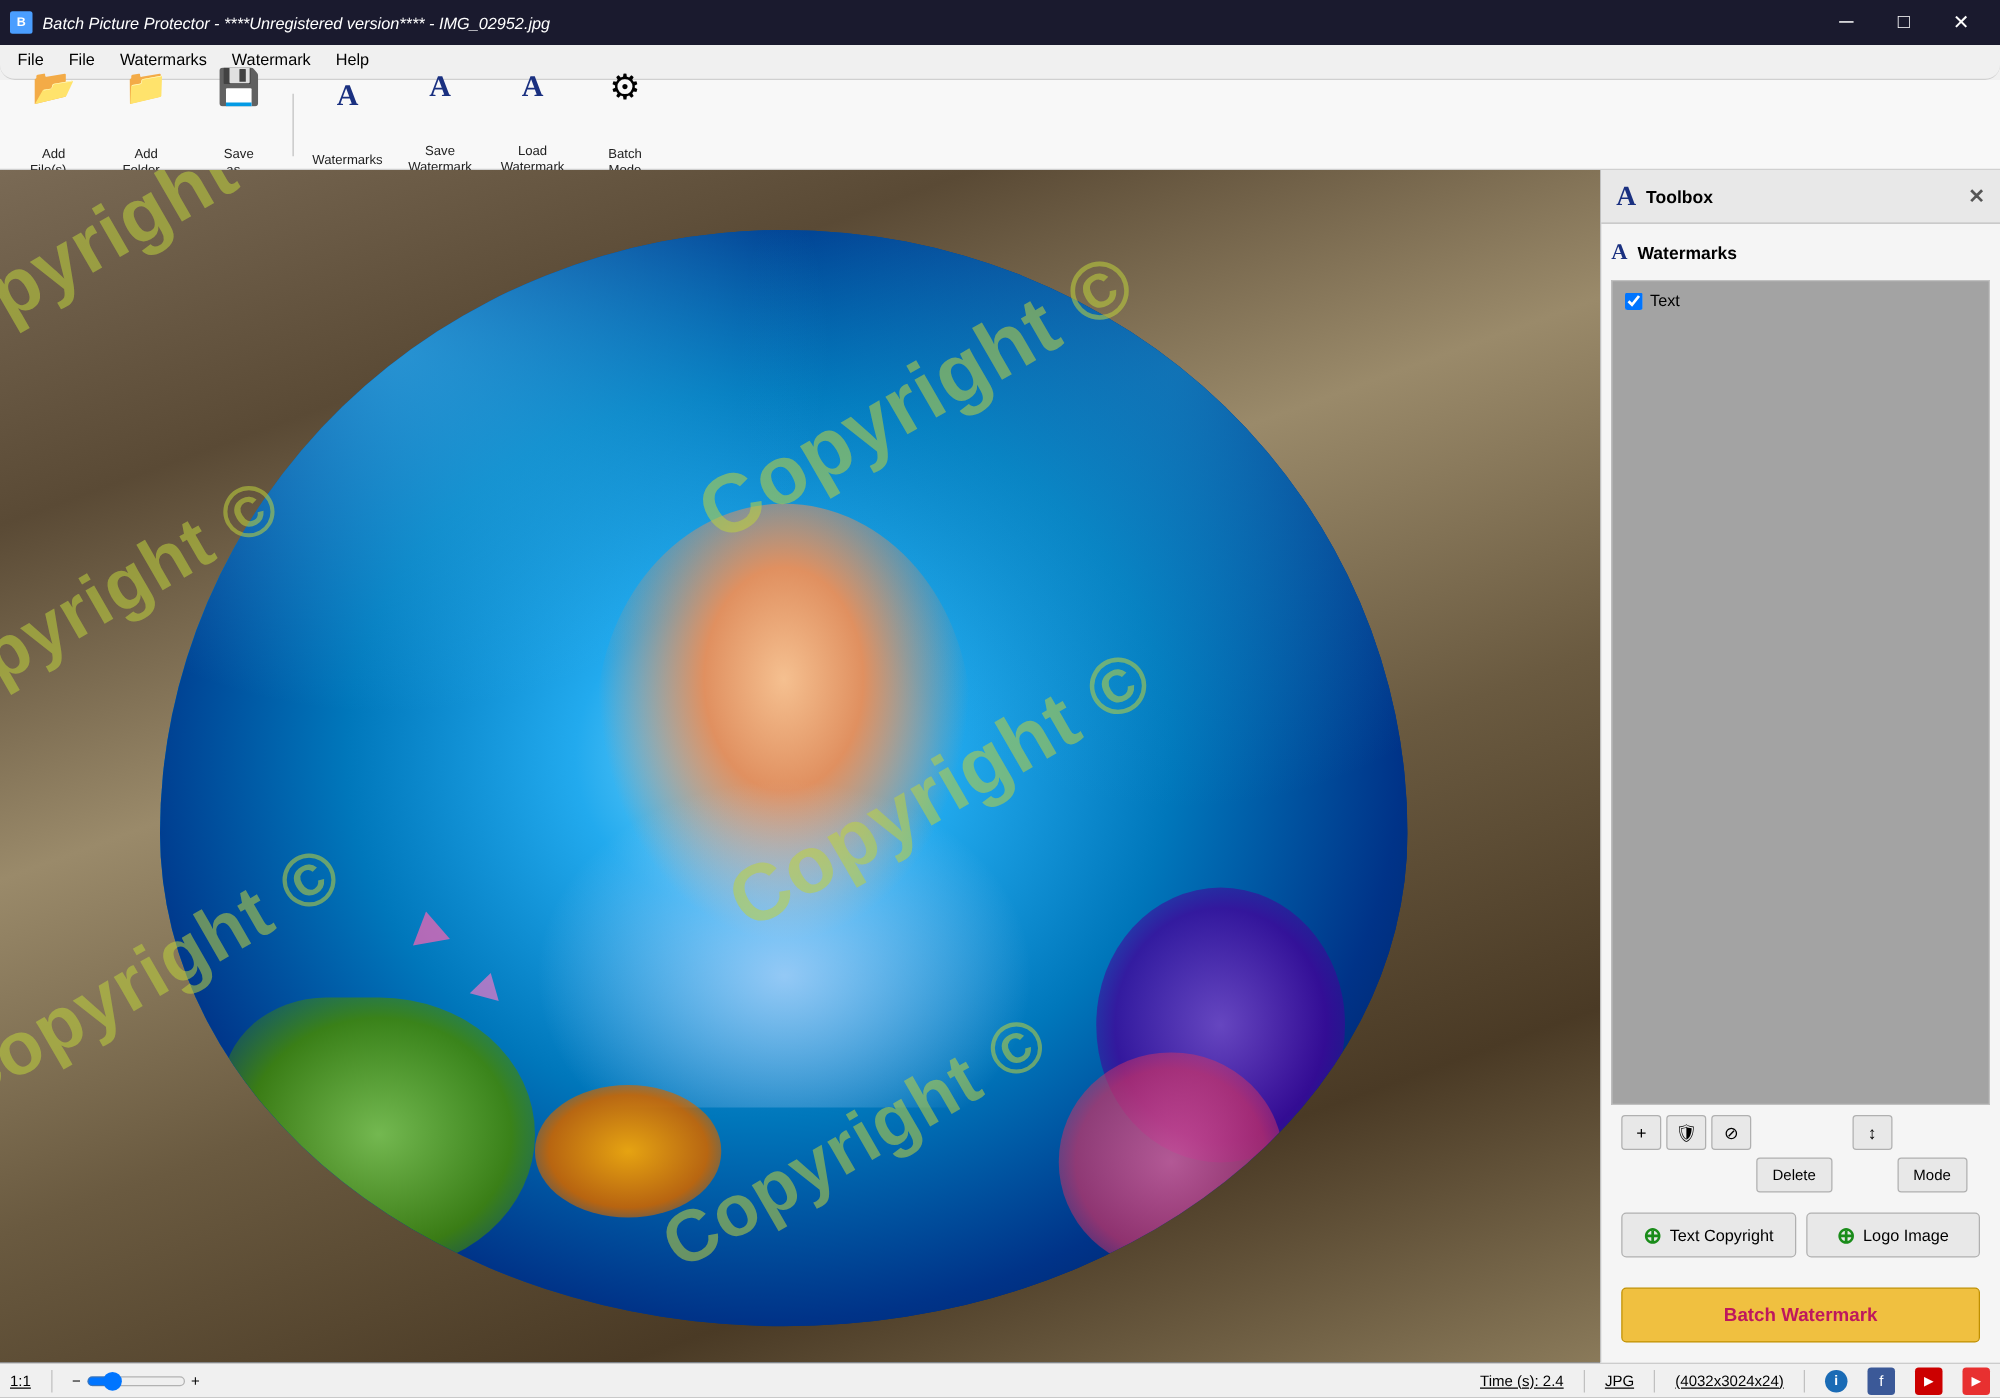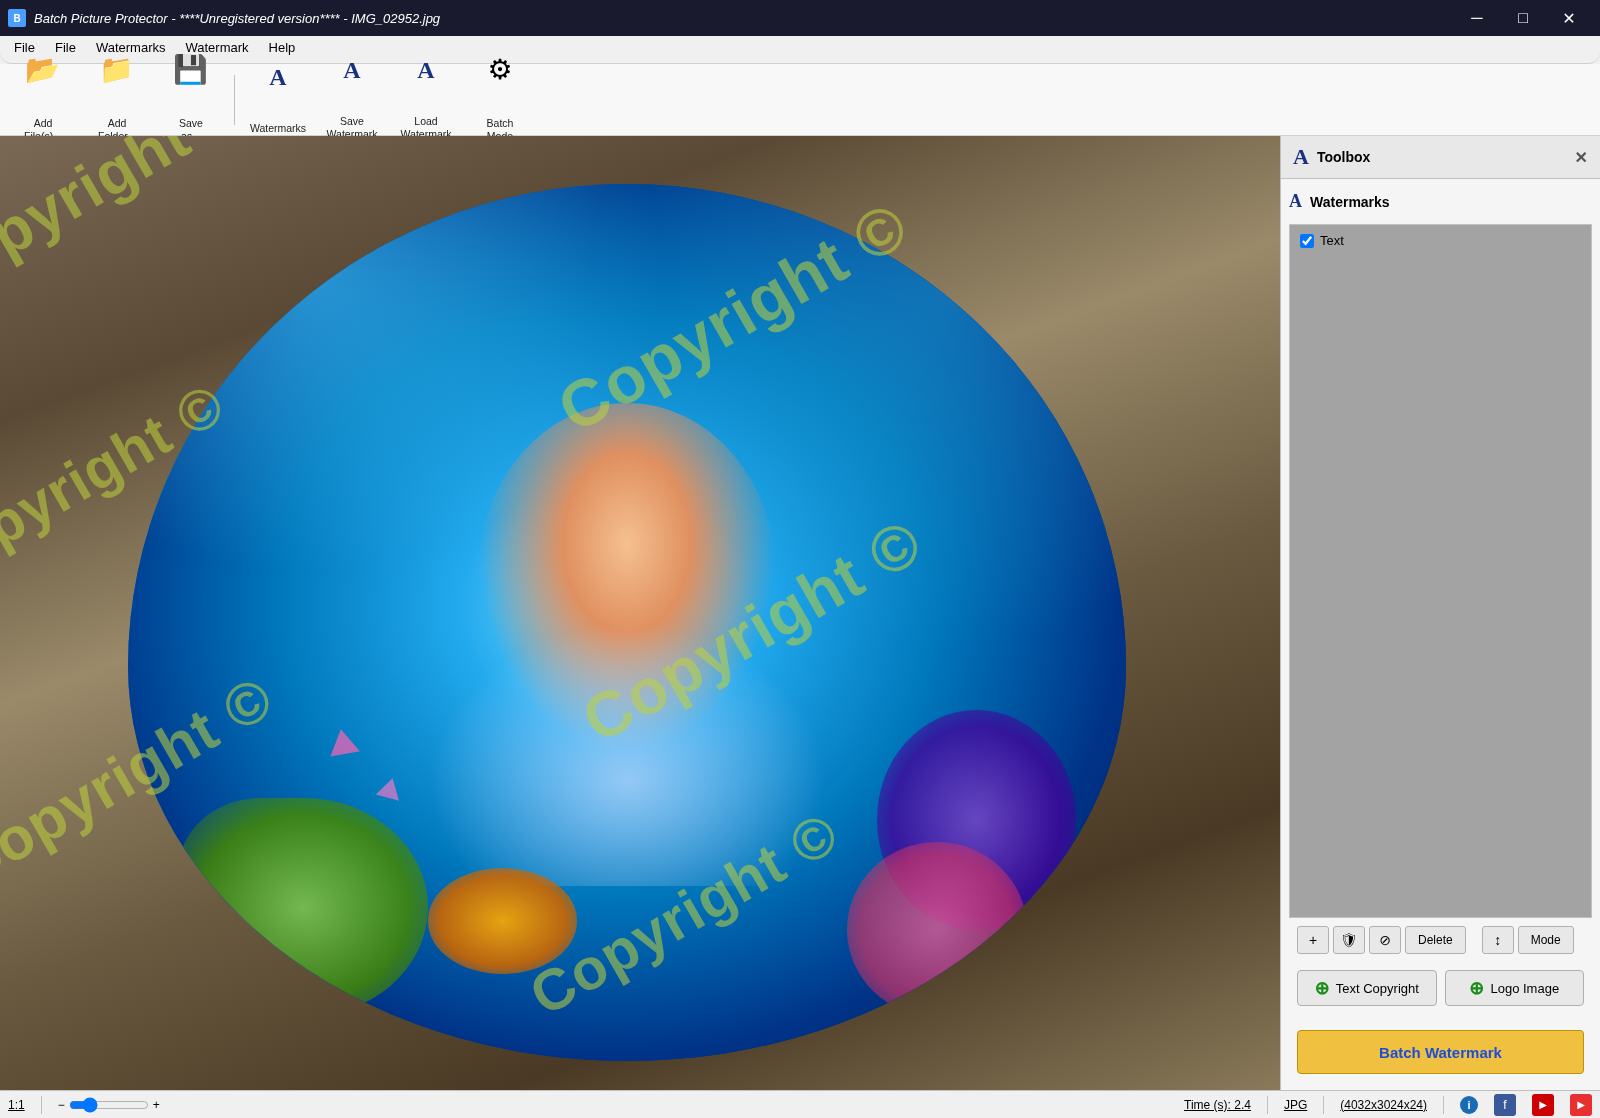--- a/index.html
+++ b/index.html
@@ -148,20 +148,21 @@
     .action-btn-text {
       padding: 4px 12px;
       background: #e8e8e8;
       border: 1px solid #b0b0b0;
       border-radius: 3px;
       cursor: pointer;
       font-size: 12px;
       height: 28px;
       display: flex;
       align-items: center;
+      margin-top: 34px;
     }
 
     .add-watermark-row {
       display: flex;
       gap: 8px;
       padding: 8px;
     }
     .add-wm-btn {
       flex: 1;
       height: 36px;
@@ -182,21 +183,21 @@
     }
     .batch-wm-btn {
       width: 100%;
       height: 44px;
       background: #f0c040;
       border: 1px solid #c09000;
       border-radius: 4px;
       font-size: 15px;
       font-weight: bold;
       cursor: pointer;
-      color: #1d4ed8;
+      color: #be185d;
       display: flex;
       align-items: center;
       justify-content: center;
     }
 
     
     .status-bar {
       height: 28px;
       background: #f0f0f0;
       border-top: 1px solid #c0c0c0;

